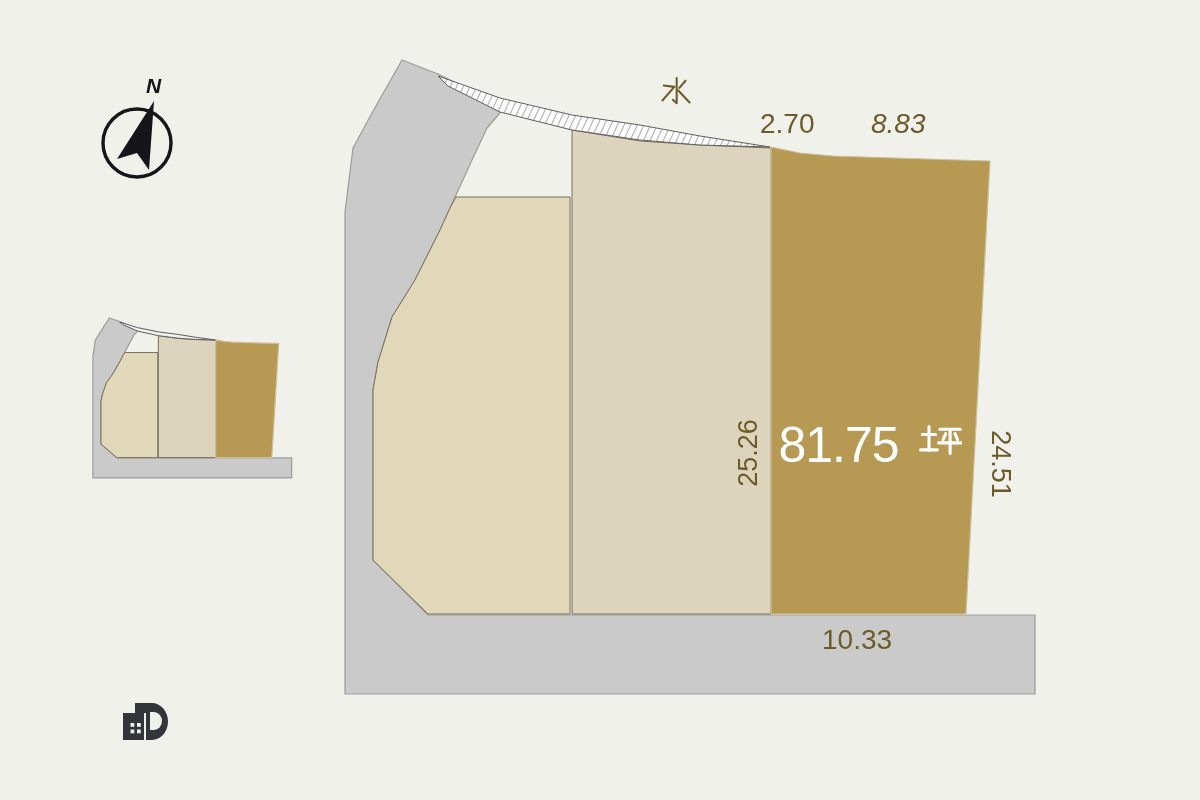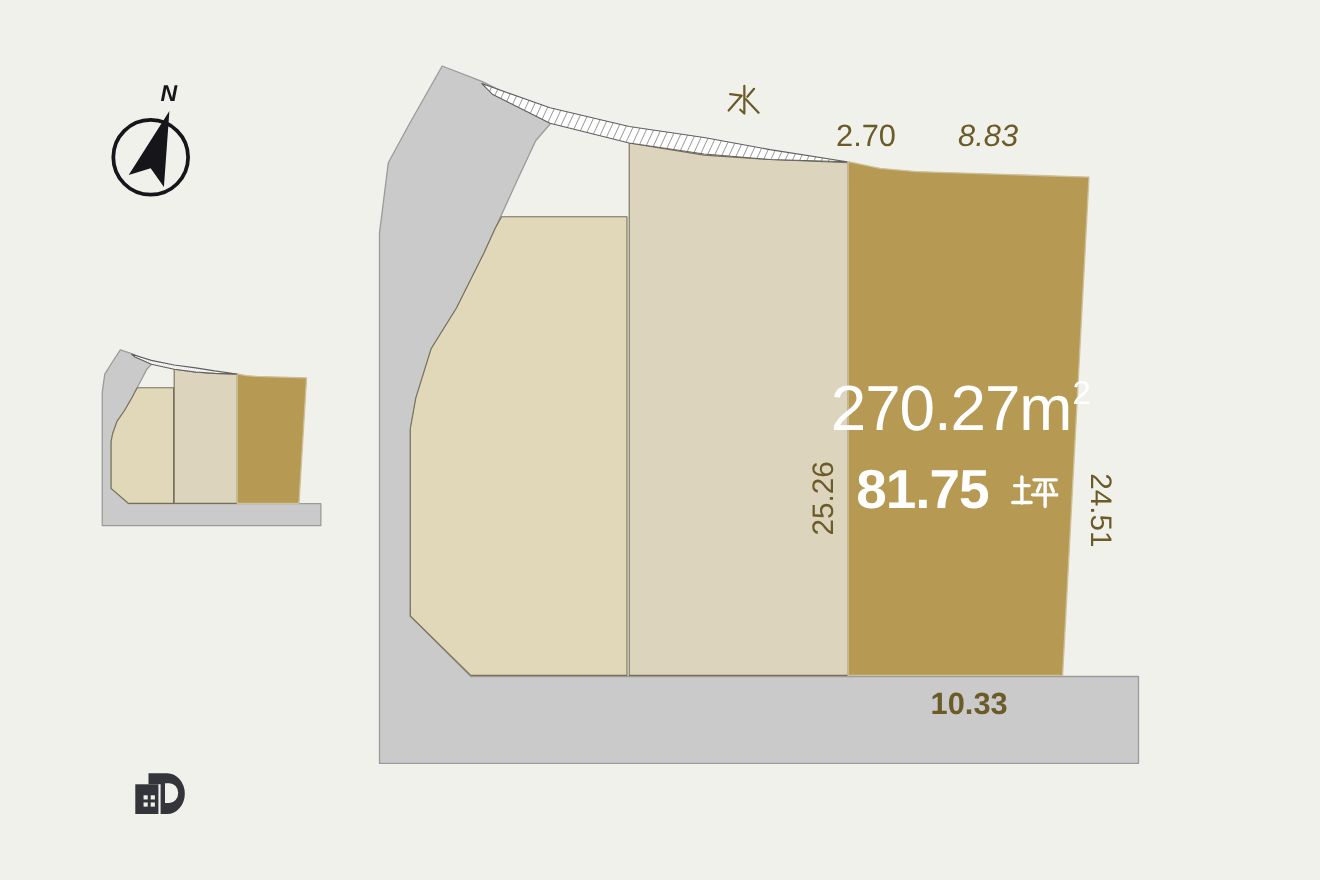--- a/index.html
+++ b/index.html
@@ -28,23 +28,22 @@
     font-size:58px;letter-spacing:-1px;
     text-align:center;
   }
   .area-m2 sup{
     font-size:30px;letter-spacing:0;
     position:relative;top:-4px;left:1px;
     vertical-align:super;line-height:0;
   }
   .area-tsubo{
     left:745px;top:416px;width:250px;
-    display:flex;align-items:center;justify-content:center;gap:19px;
+    display:flex;justify-content:center;gap:19px;
     color:var(--area-text,#ffffff);
-    font-weight:bold;
   }
   .area-tsubo .num{font-size:50px;letter-spacing:-1px;}
   .north-label{
     left:146px;top:74px;
     font-size:21px;font-weight:bold;font-style:italic;color:#15151a;
   }
   .logo-text{
     left:41px;top:744px;
     font-size:17px;letter-spacing:5.2px;font-weight:bold;
     color:var(--logo-color,#3a3a40);
@@ -101,25 +100,22 @@
       <path d="M56,42 L90,78"></path>
     </g>
   </svg>
 
   <div class="ovl dim" style="left:760px;top:108px;width:80px;">2.70</div>
   <div class="ovl dim" style="left:871px;top:108px;width:80px;font-style:italic;">8.83</div>
 
   <div class="ovl dim-side" style="left:693px;top:438px;transform:rotate(-90deg);">25.26</div>
   <div class="ovl dim-side" style="left:946px;top:449px;transform:rotate(90deg);">24.51</div>
 
-  <div class="ovl dim" style="left:846px;top:624px;width:100px;font-weight:bold;">10.33</div>
+  <div class="ovl dim" style="left:822px;top:624px;width:100px;">10.33</div>
 
-  <div class="ovl area-m2">
-    <span>270.27</span><span>m</span><sup>2</sup>
-  </div>
 
   <div class="ovl area-tsubo">
     <span class="num">81.75</span>
 
     <svg width="44" height="44" viewBox="0 0 100 100">
       <g fill="none" stroke="#ffffff" stroke-width="7" stroke-linecap="round" stroke-linejoin="round">
         <path d="M10,42 L40,42"></path>
         <path d="M25,24 L25,78"></path>
         <path d="M6,77 L44,77"></path>
         <path d="M50,30 L96,30"></path>

